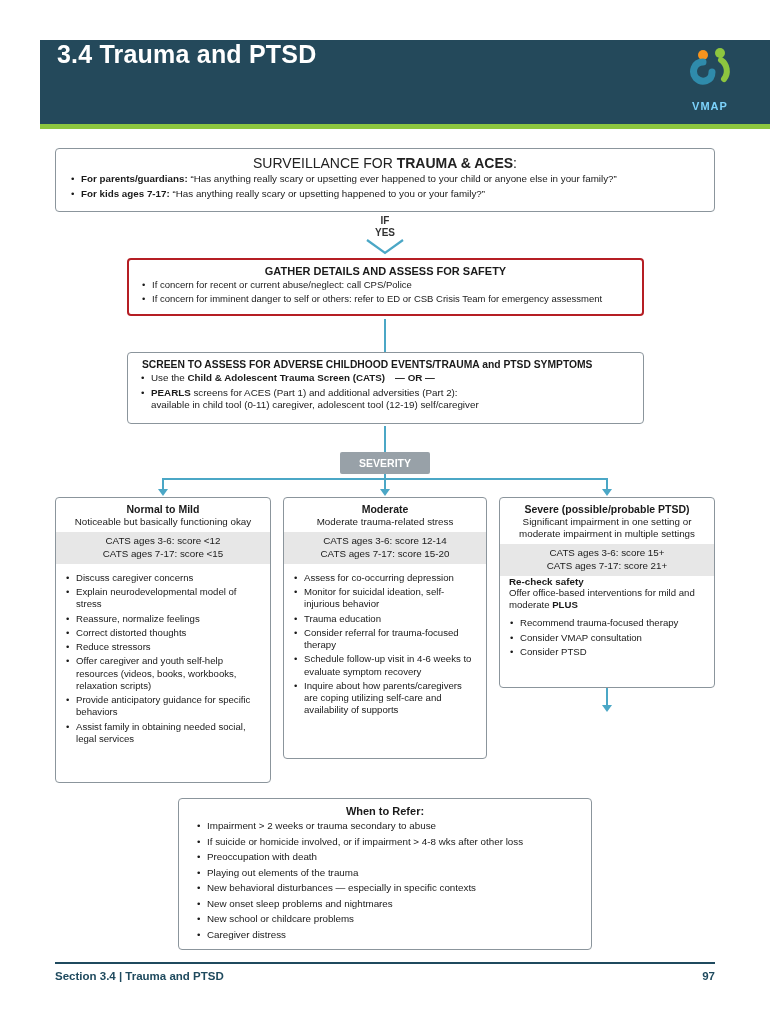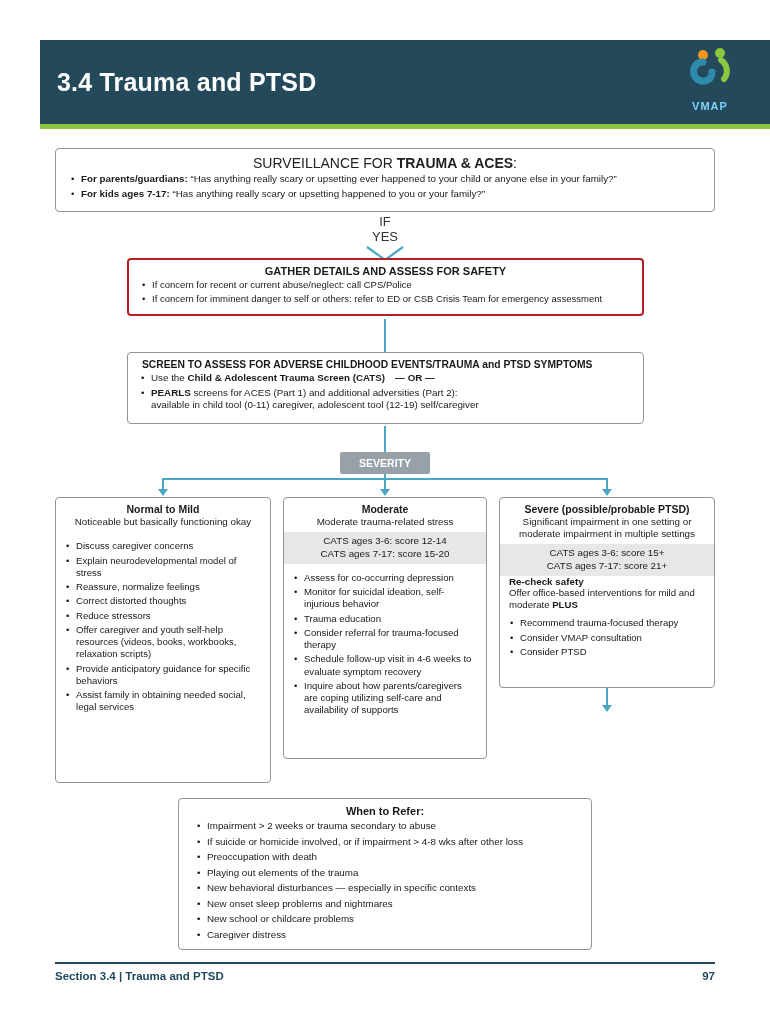--- a/index.html
+++ b/index.html
@@ -4,40 +4,40 @@
 <style>
   * { box-sizing: border-box; margin: 0; padding: 0; }
   html,body { background:#ffffff; }
   body {
     width:770px; height:1024px; position:relative;
     font-family:"Liberation Sans", sans-serif; color:#1a1a1a;
   }
   .page { position:relative; width:770px; height:1024px; background:#fff; overflow:hidden; }
 
   
-  .header { position:absolute; left:40px; right:0; top:40px; height:84px; background:#24495b; display:flex; align-items:center; }
+  .header { position:absolute; left:40px; right:0; top:40px; height:84px; background:#24495b; display:flex; }
   .header h1 { color:#ffffff; font-size:25px; font-weight:bold; margin-left:17px; letter-spacing:.2px; }
   .logo { position:absolute; right:30px; top:8px; width:60px; text-align:center; }
   .logo-text { color:#7dd3fc; font-weight:bold; font-size:11px; letter-spacing:1px; margin-top:10px; }
   .green-rule { position:absolute; left:40px; right:0; top:124px; height:5px; background:#8dc63f; }
 
   
   .fc-box { position:absolute; background:#fff; border:1.5px solid #8b959c; border-radius:4px; }
 
   
   .surv-box { left:55px; top:148px; width:660px; height:64px; padding:6px 14px 4px; }
   .surv-title { text-align:center; font-size:14px; color:#222; }
   .surv-title b { font-weight:bold; }
   .fc-list { list-style:none; font-size:9.8px; line-height:1.28; }
   .fc-list li { position:relative; padding-left:11px; margin-top:2px; }
   .fc-list li::before { content:"\2022"; position:absolute; left:1px; }
 
   
   .ifyes { position:absolute; left:363px; top:215px; width:44px; text-align:center; }
-  .ifyes-text { font-size:13px; font-weight:normal; color:#333; line-height:1.15; }
+  .ifyes-text { font-size:10px; font-weight:bold; color:#333; line-height:1.15; }
 
   
   .red-box { left:127px; top:258px; width:517px; min-height:58px; border:2px solid #b51e24; padding:5px 12px 6px; }
   .box-title-center { text-align:center; font-weight:bold; font-size:11px; color:#1a1a1a; }
   .small-list { font-size:9.5px; }
 
   
   .screen-box { left:127px; top:352px; width:517px; min-height:72px; padding:6px 12px 6px; }
   .screen-title { font-weight:bold; font-size:10.3px; margin-left:2px; }
 
@@ -147,20 +147,24 @@
   <div class="vline" style="left:606px; top:478px; height:11px;"></div>
   <div class="arr-down" style="left:158px; top:489px;"></div>
   <div class="arr-down" style="left:380px; top:489px;"></div>
   <div class="arr-down" style="left:602px; top:489px;"></div>
 
   <div class="fc-box col" style="left:55px; top:497px; width:216px; height:286px;">
     <div class="col-head">
       <div class="col-title">Normal to Mild</div>
       <div class="col-sub">Noticeable but basically functioning okay</div>
     </div>
+    <div class="score">
+      <div>CATS ages 3-6: score &lt;12</div>
+      <div>CATS ages 7-17: score &lt;15</div>
+    </div>
     <ul class="fc-list">
       <li>Discuss caregiver concerns</li>
       <li>Explain neurodevelopmental model of stress</li>
       <li>Reassure, normalize feelings</li>
       <li>Correct distorted thoughts</li>
       <li>Reduce stressors</li>
       <li>Offer caregiver and youth self-help resources (videos, books, workbooks, relaxation scripts)</li>
       <li>Provide anticipatory guidance for specific behaviors</li>
       <li>Assist family in obtaining needed social, legal services</li>
     </ul>

